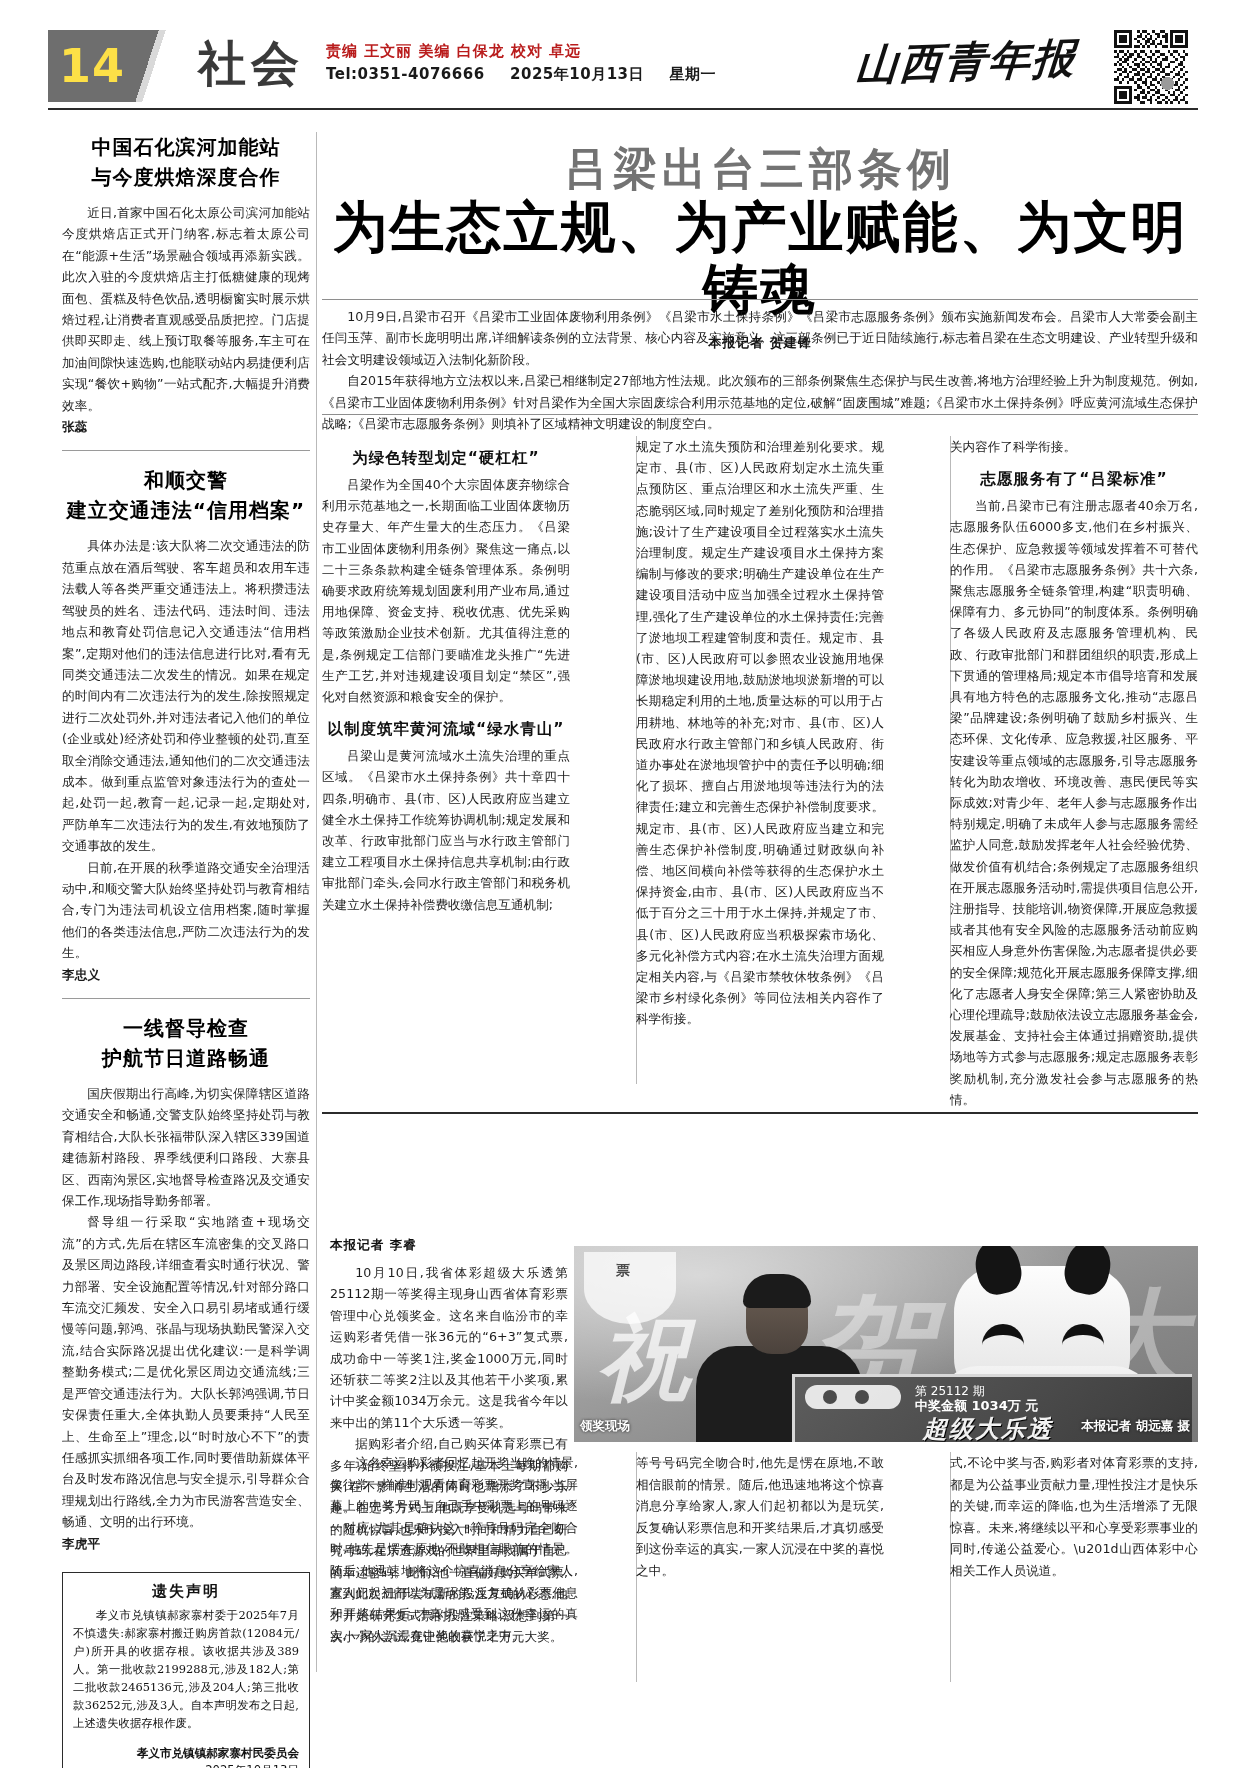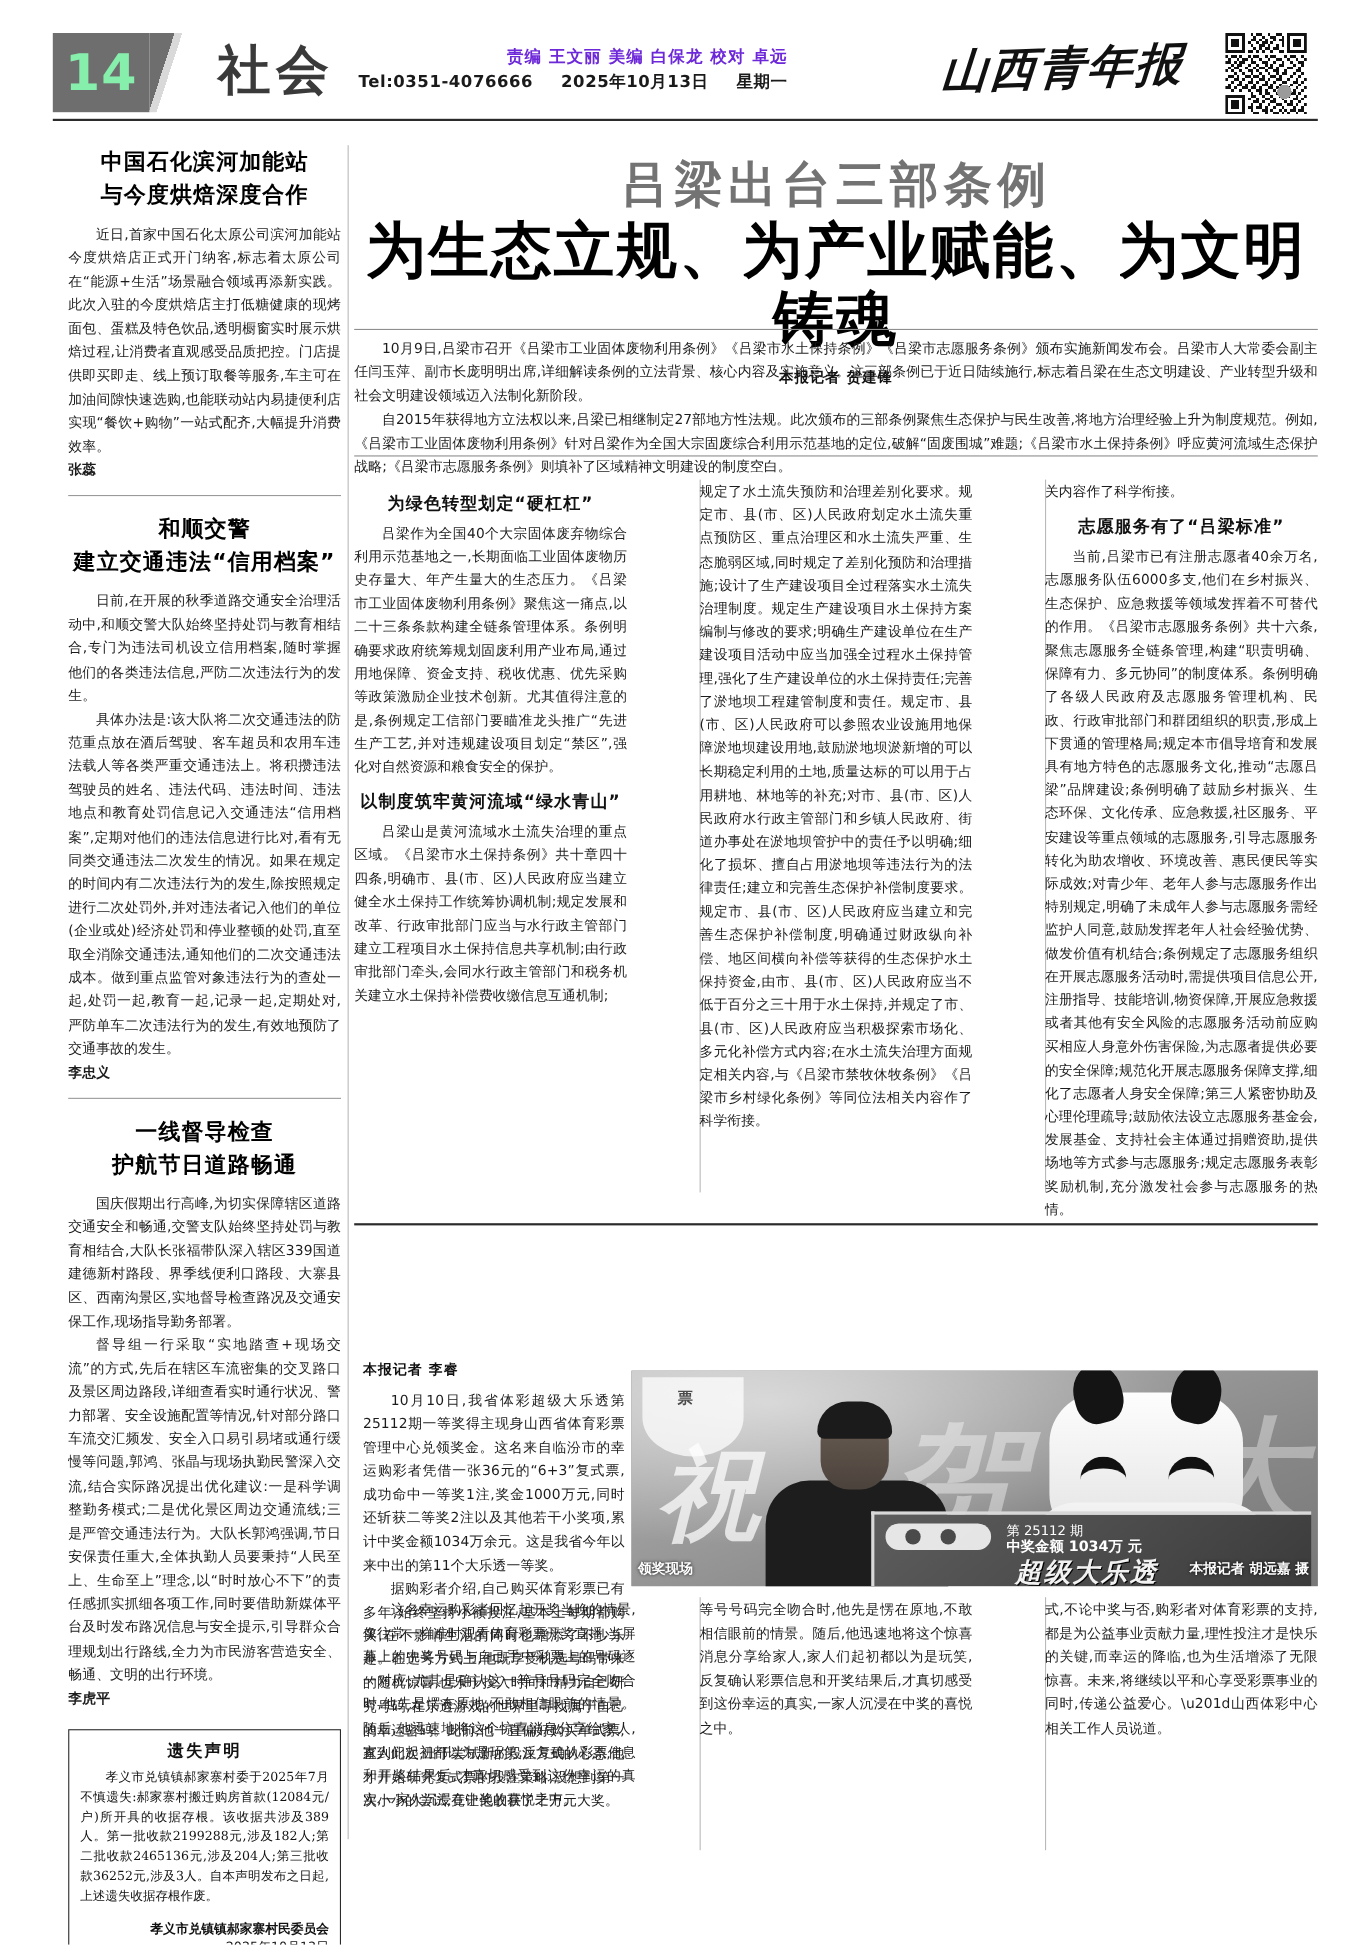--- a/index.html
+++ b/index.html
@@ -17,41 +17,41 @@
   }
 
   
   #masthead {
     position: absolute; left: 48px; top: 28px; width: 1150px; height: 76px;
   }
   .page-num-badge {
     position: absolute; left: 0; top: 2px;
     width: 88px; height: 72px;
     background: #6e6e6e;
-    color: #86efac;
+    color: #fde047;
     font-size: 46px; font-weight: bold;
     display: flex; align-items: center; justify-content: center;
     letter-spacing: 1px;
   }
   .badge-slash {
     position: absolute; left: 88px; top: 2px;
     width: 64px; height: 72px;
     background: linear-gradient(108deg, #6e6e6e 0 26%, #d9d9d9 26% 34%, #ffffff 34% 100%);
   }
   .section-name {
     position: absolute; left: 150px; top: 4px;
     font-family: "DejaVu Serif", "Liberation Serif", serif;
     font-size: 48px; font-weight: bold; color: #3a3a3a;
     letter-spacing: 5px;
   }
   .masthead-meta {
     position: absolute; left: 278px; top: 12px;
     line-height: 1.55;
   }
-  .masthead-meta .line1 { font-size: 15px; font-weight: bold; letter-spacing: 1px; color: #6d28d9; text-align: right;}
+  .masthead-meta .line1 { font-size: 15px; font-weight: bold; letter-spacing: 1px; color: #b91c1c;}
   .masthead-meta .line2 { font-size: 15px; font-weight: bold; letter-spacing: 0.5px; color: #1a1a1a;}
   .masthead-meta .line2 .sp { display:inline-block; width: 14px;}
 
   .paper-logo {
     position: absolute; right: 122px; top: 6px;
     font-family: "DejaVu Serif", "Liberation Serif", serif;
     font-size: 42px; font-weight: bold;
     font-style: italic;
     letter-spacing: 2px;
     color: #111;
@@ -538,22 +538,22 @@
     </div>
 
     <div class="lc-sep"></div>
 
     <div>
       <div class="lc-title">
         <div>和顺交警</div>
         <div>建立交通违法“信用档案”</div>
       </div>
       <div class="body-text lc-body">
+        <p>具体办法是:该大队将二次交通违法的防范重点放在酒后驾驶、客车超员和农用车违法载人等各类严重交通违法上。将积攒违法驾驶员的姓名、违法代码、违法时间、违法地点和教育处罚信息记入交通违法“信用档案”,定期对他们的违法信息进行比对,看有无同类交通违法二次发生的情况。如果在规定的时间内有二次违法行为的发生,除按照规定进行二次处罚外,并对违法者记入他们的单位(企业或处)经济处罚和停业整顿的处罚,直至取全消除交通违法,通知他们的二次交通违法成本。做到重点监管对象违法行为的查处一起,处罚一起,教育一起,记录一起,定期处对,严防单车二次违法行为的发生,有效地预防了交通事故的发生。</p>
         <p>日前,在开展的秋季道路交通安全治理活动中,和顺交警大队始终坚持处罚与教育相结合,专门为违法司机设立信用档案,随时掌握他们的各类违法信息,严防二次违法行为的发生。</p>
-        <p>具体办法是:该大队将二次交通违法的防范重点放在酒后驾驶、客车超员和农用车违法载人等各类严重交通违法上。将积攒违法驾驶员的姓名、违法代码、违法时间、违法地点和教育处罚信息记入交通违法“信用档案”,定期对他们的违法信息进行比对,看有无同类交通违法二次发生的情况。如果在规定的时间内有二次违法行为的发生,除按照规定进行二次处罚外,并对违法者记入他们的单位(企业或处)经济处罚和停业整顿的处罚,直至取全消除交通违法,通知他们的二次交通违法成本。做到重点监管对象违法行为的查处一起,处罚一起,教育一起,记录一起,定期处对,严防单车二次违法行为的发生,有效地预防了交通事故的发生。</p>
         <div class="byline-end">李忠义</div>
       </div>
     </div>
 
     <div class="lc-sep"></div>
 
     <div>
       <div class="lc-title">
         <div>一线督导检查</div>
         <div>护航节日道路畅通</div>

